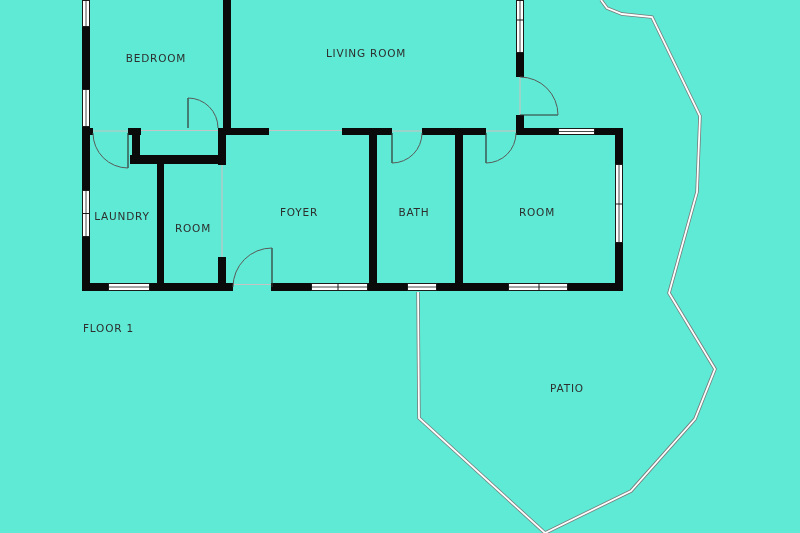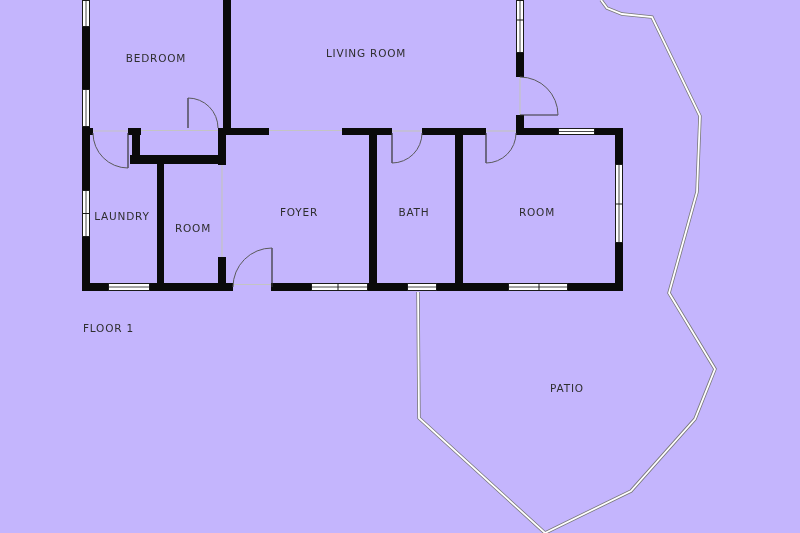--- a/index.html
+++ b/index.html
@@ -1,19 +1,19 @@
 <!DOCTYPE html>
 <html><head>
 <meta charset="utf-8">
 <style>
   html,body{margin:0;padding:0;background:#ffffff;}
   .canvas{
     position:relative;
     width:800px;height:533px;
-    background:#c4b5fd;
+    background:#5eead4;
     font-family:"DejaVu Sans", sans-serif;
     overflow:hidden;
   }
   svg text{
     font-family:"DejaVu Sans", sans-serif;
     font-size:10.5px;
     letter-spacing:0.8px;
     fill:#2e2e2e;
   }
 </style>

